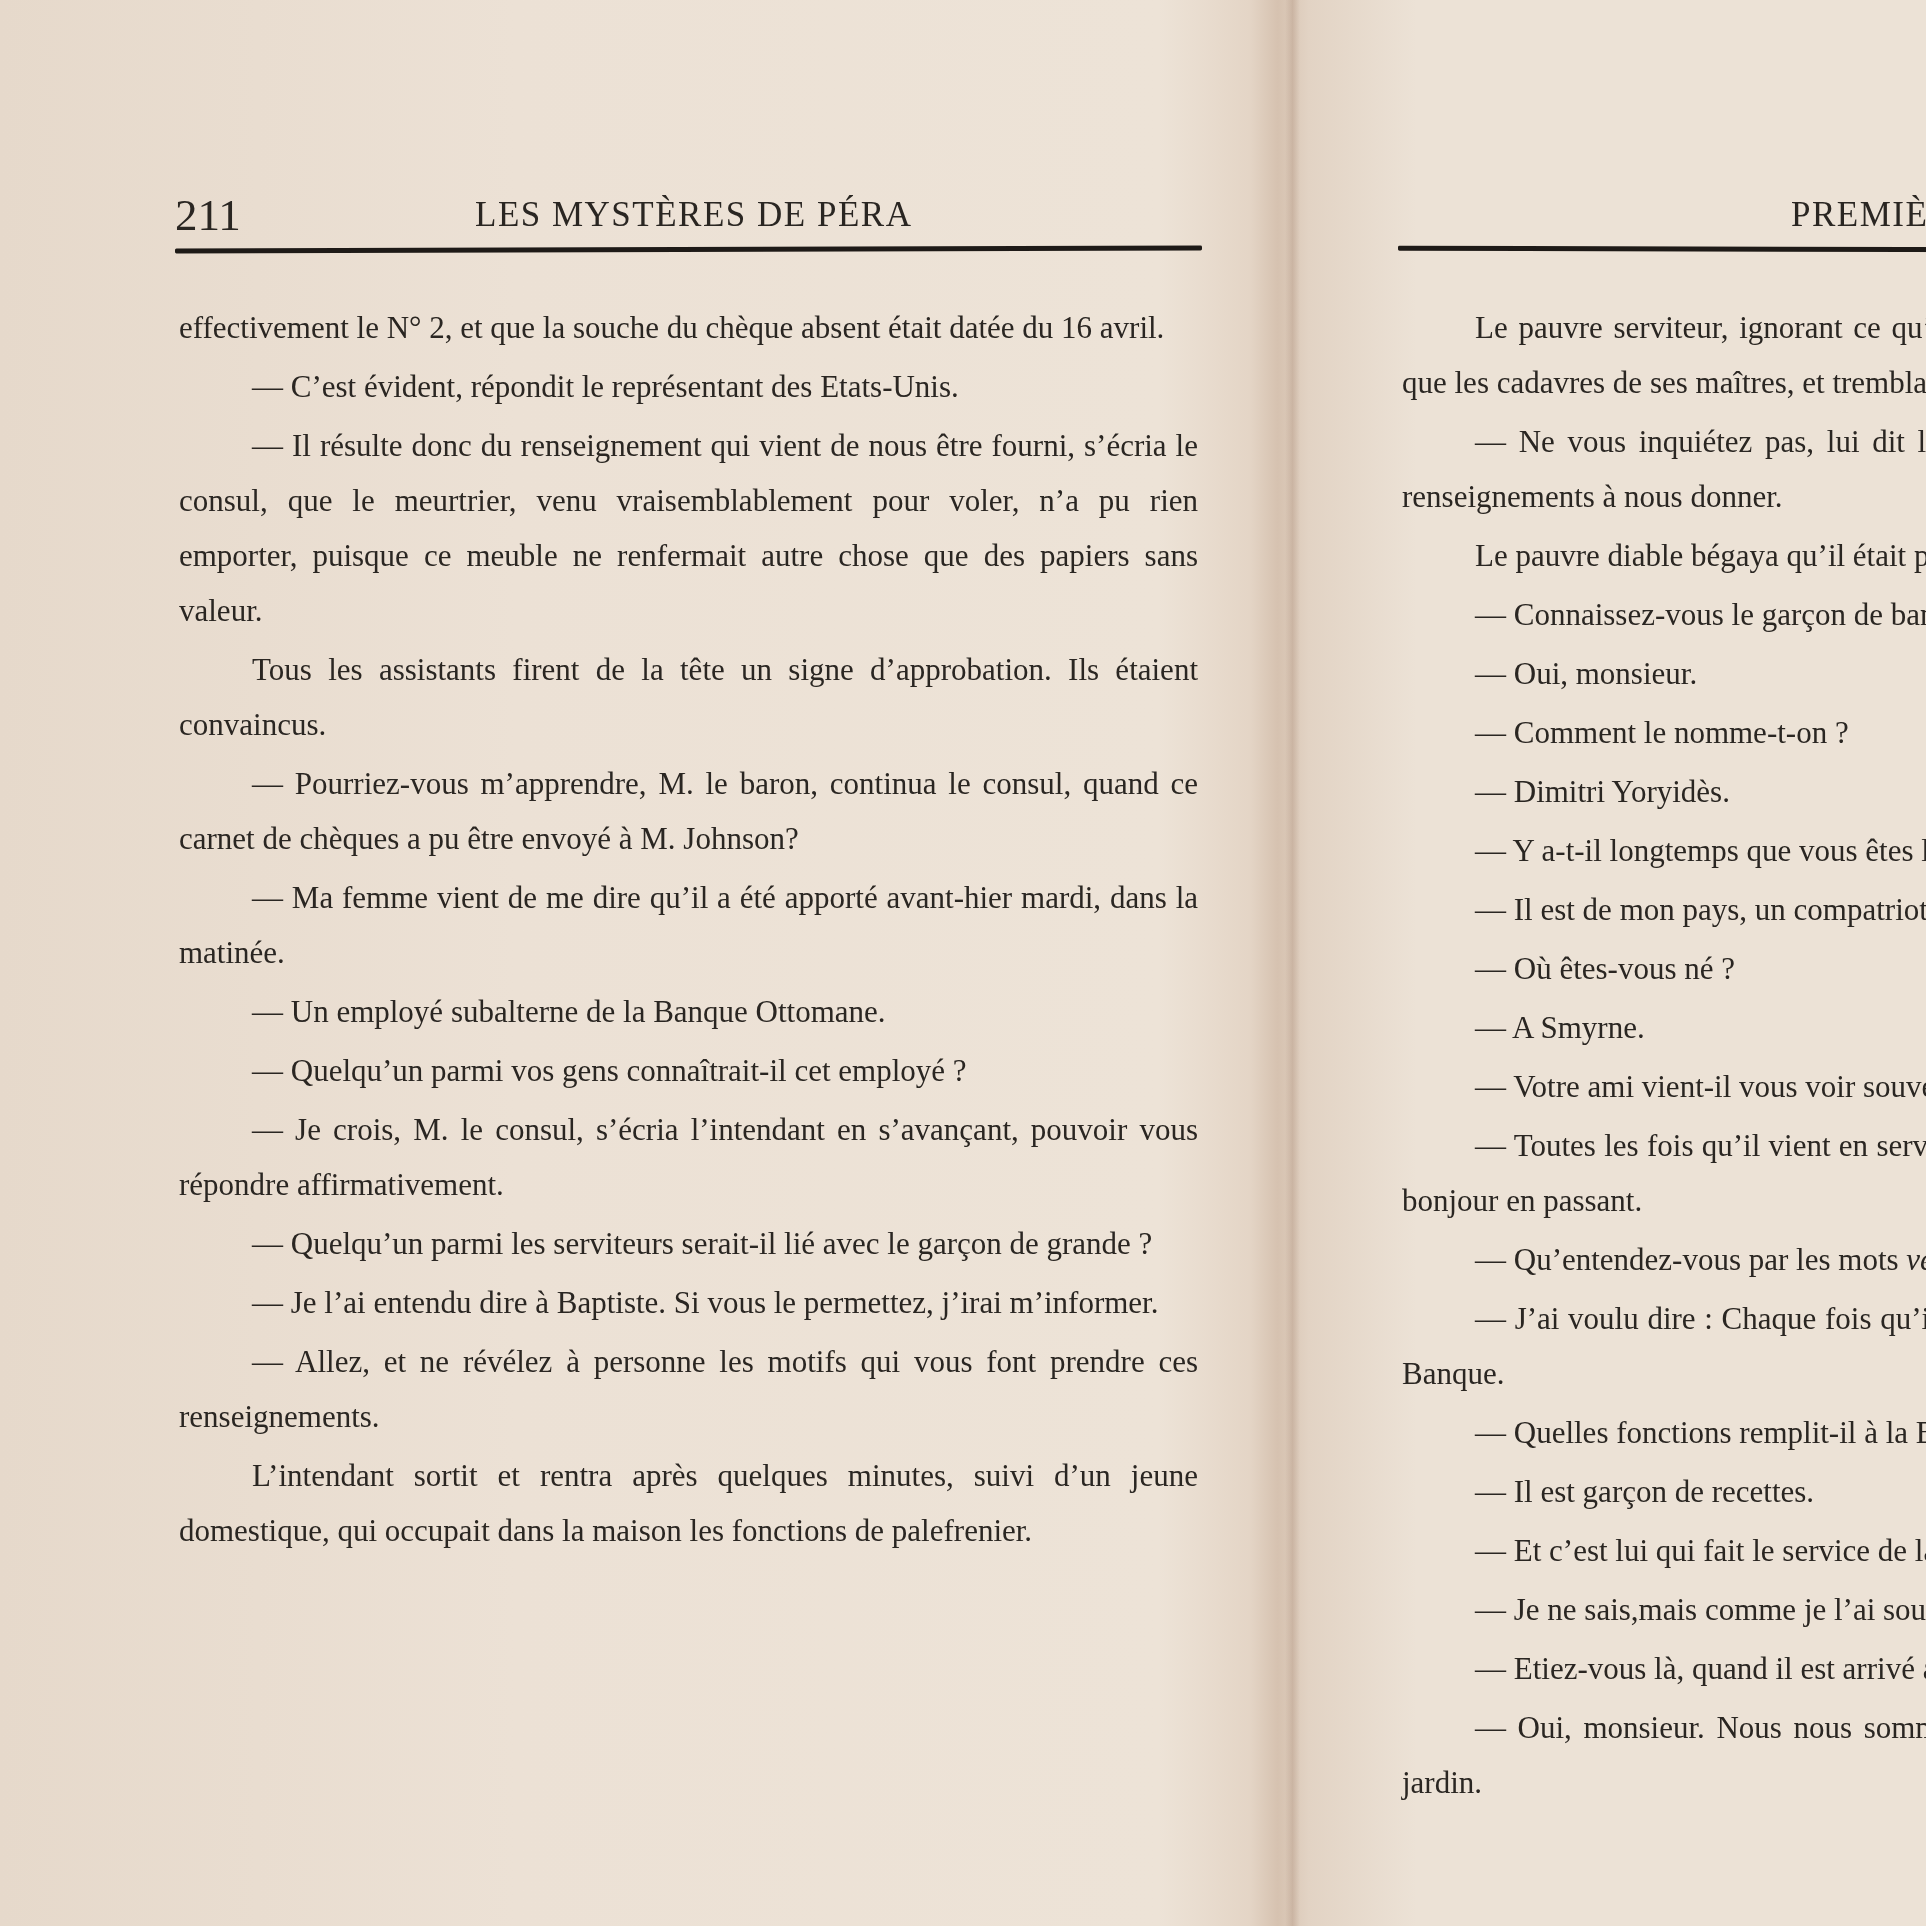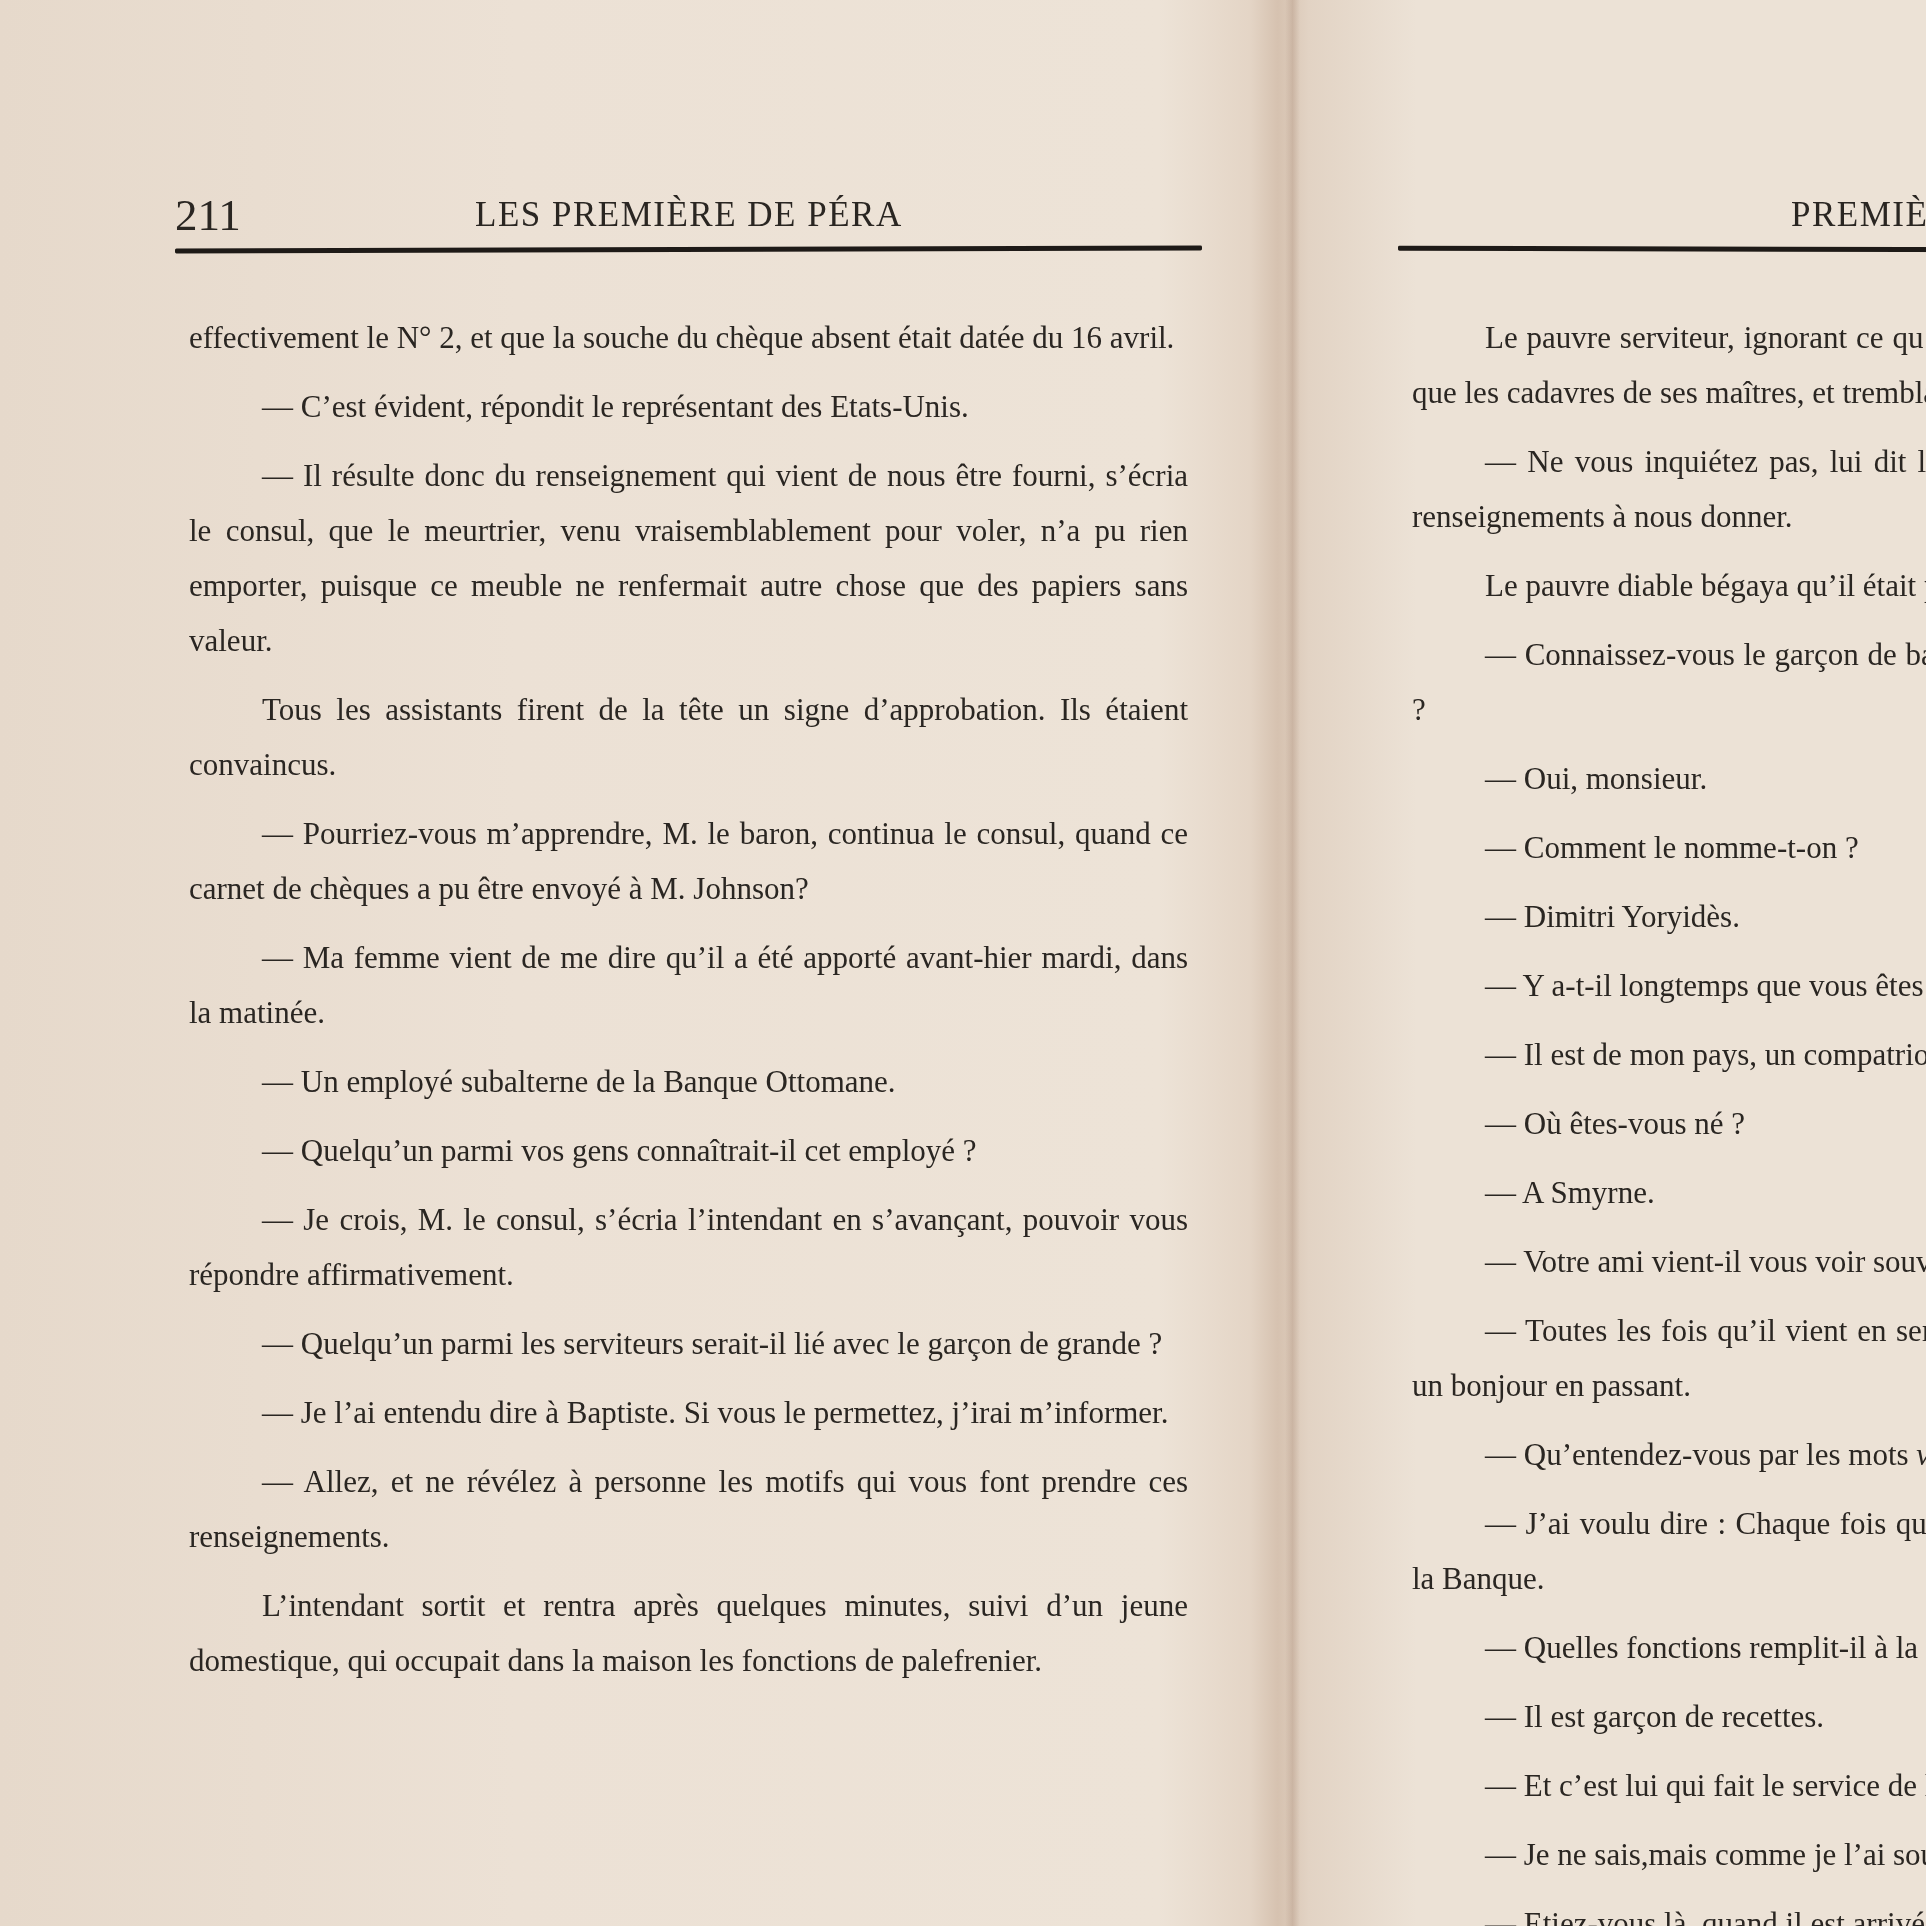--- a/index.html
+++ b/index.html
@@ -39,36 +39,36 @@
   .page.left .rule { transform: rotate(-0.18deg); }
   .page.right .rule { transform: rotate(0.15deg); }
 
   .body {
     position: absolute; top: 297px; left: 0; right: 0;
     font-size: 31px; line-height: 55px;
   }
   .page.left .body { top: 296px; }
   .page.right .body { top: 296px; }
   .para {
-    margin: 14px; text-align: justify; text-align-last: left;
+    margin: 4px; text-align: justify; text-align-last: left;
     text-indent: 73px;
   }
   .para.noindent { text-indent: 0; }
   .para .it { font-style: italic; }
 </style>
 </head>
 <body>
 
 <div class="spread">
   <div class="gutter"></div>
 
   <div class="page left">
     <div class="header">
       <span class="pnum">211</span>
-      <span class="running">LES PREMIÈRE DE PÉRA</span>
+      <span class="running">LES MYSTÈRES DE PÉRA</span>
     </div>
     <div class="rule"></div>
     <div class="body">
       <p class="para noindent">effectivement le N° 2, et que la souche du chèque absent était datée du 16 avril.</p>
       <p class="para">— C’est évident, répondit le représentant des Etats-Unis.</p>
       <p class="para">— Il résulte donc du renseignement qui vient de nous être fourni, s’écria le consul, que le meurtrier, venu vraisemblablement pour voler, n’a pu rien emporter, puisque ce meuble ne renfermait autre chose que des papiers sans valeur.</p>
       <p class="para">Tous les assistants firent de la tête un signe d’approbation. Ils étaient convaincus.</p>
       <p class="para">— Pourriez-vous m’apprendre, M. le baron, continua le consul, quand ce carnet de chèques a pu être envoyé à M. Johnson?</p>
       <p class="para">— Ma femme vient de me dire qu’il a été apporté avant-hier mardi, dans la matinée.</p>
       <p class="para">— Un employé subalterne de la Banque Ottomane.</p>

